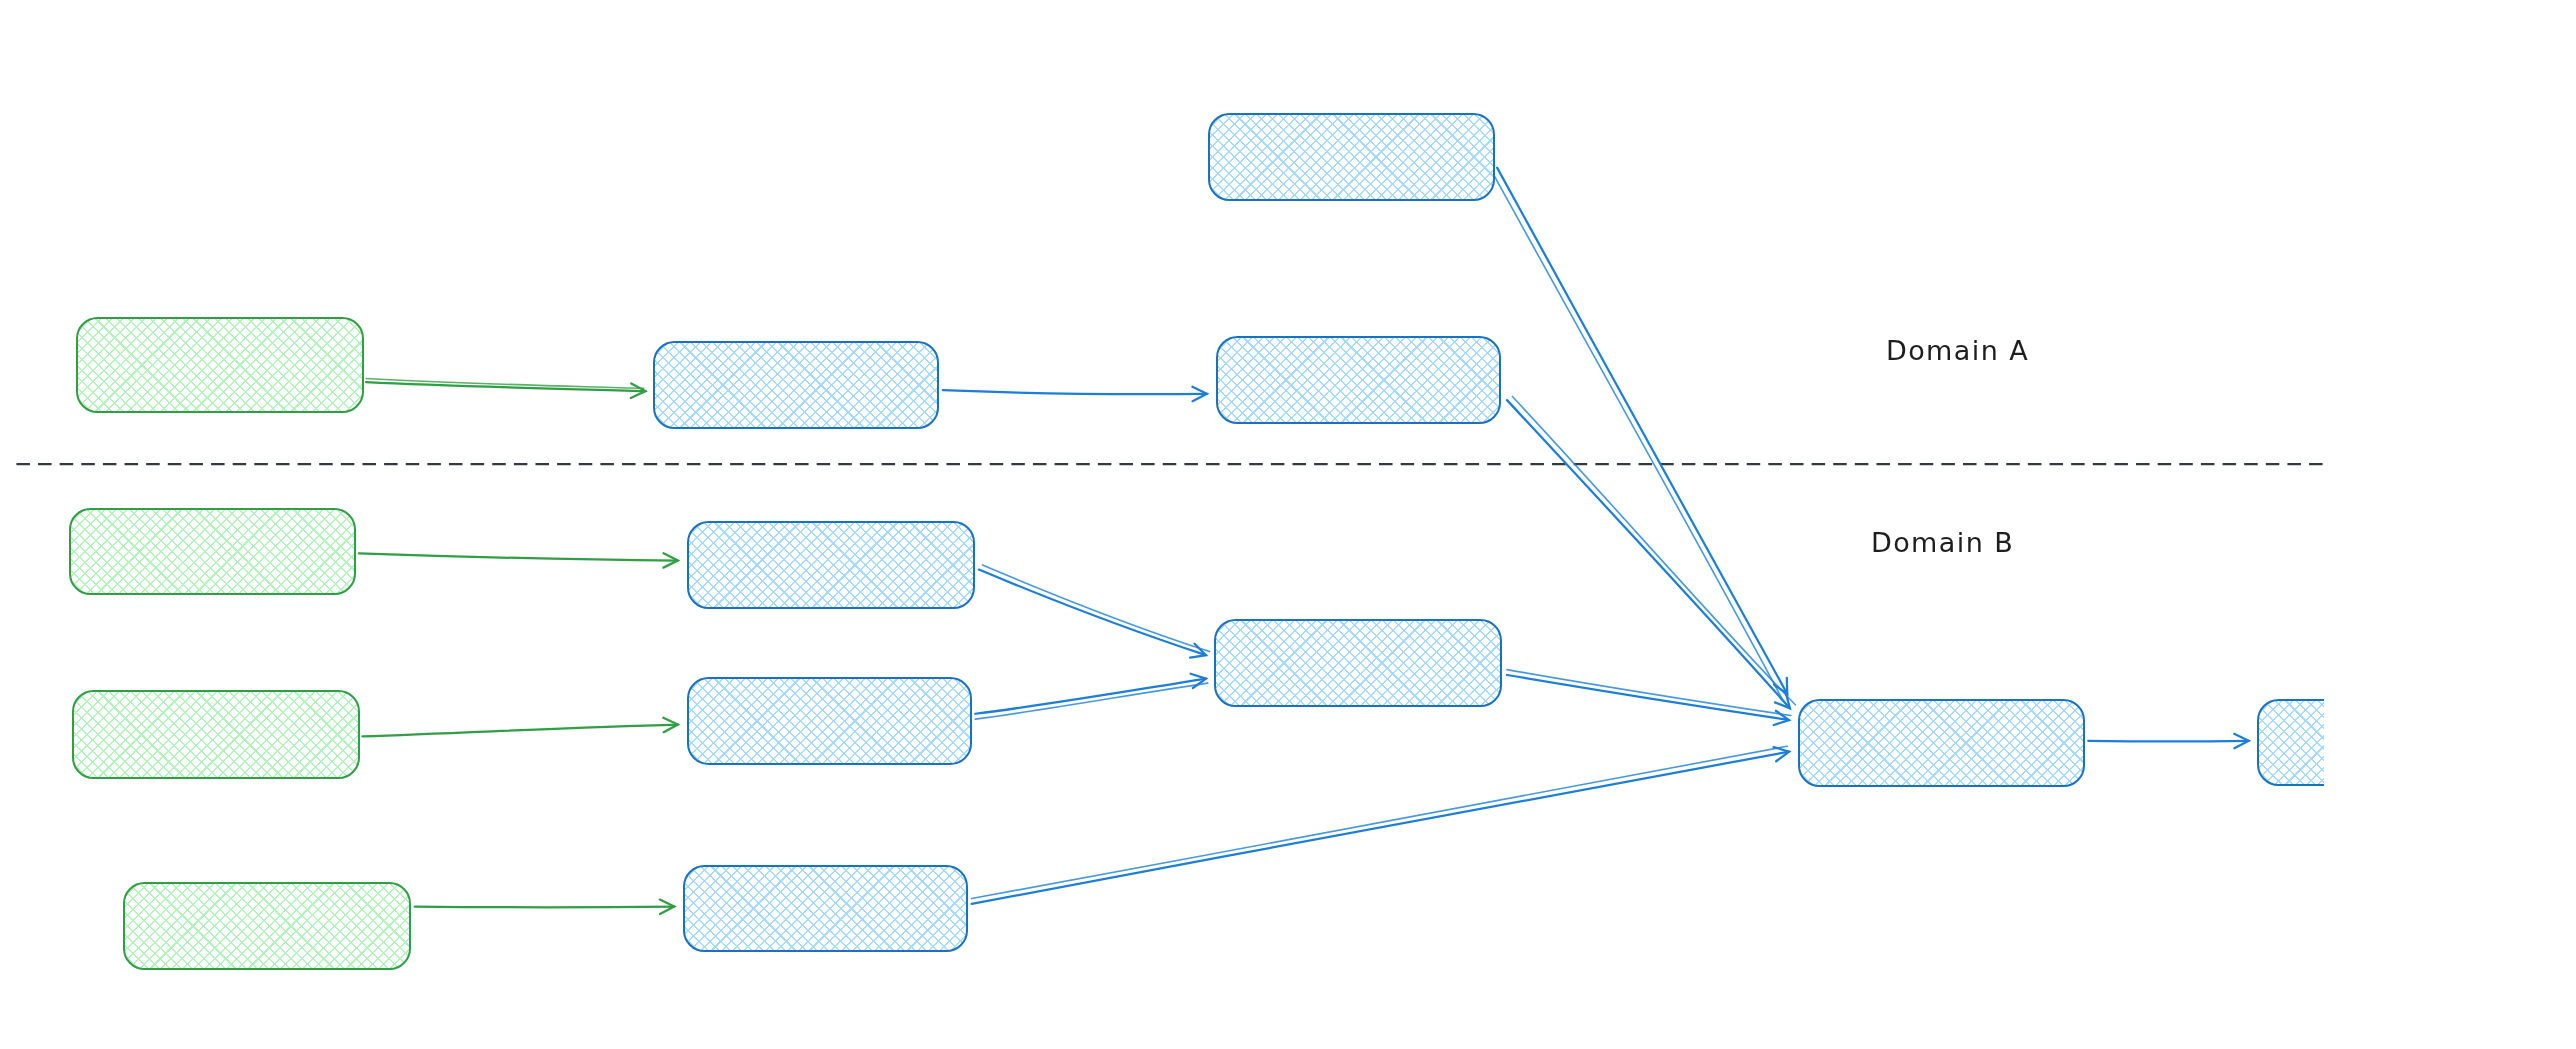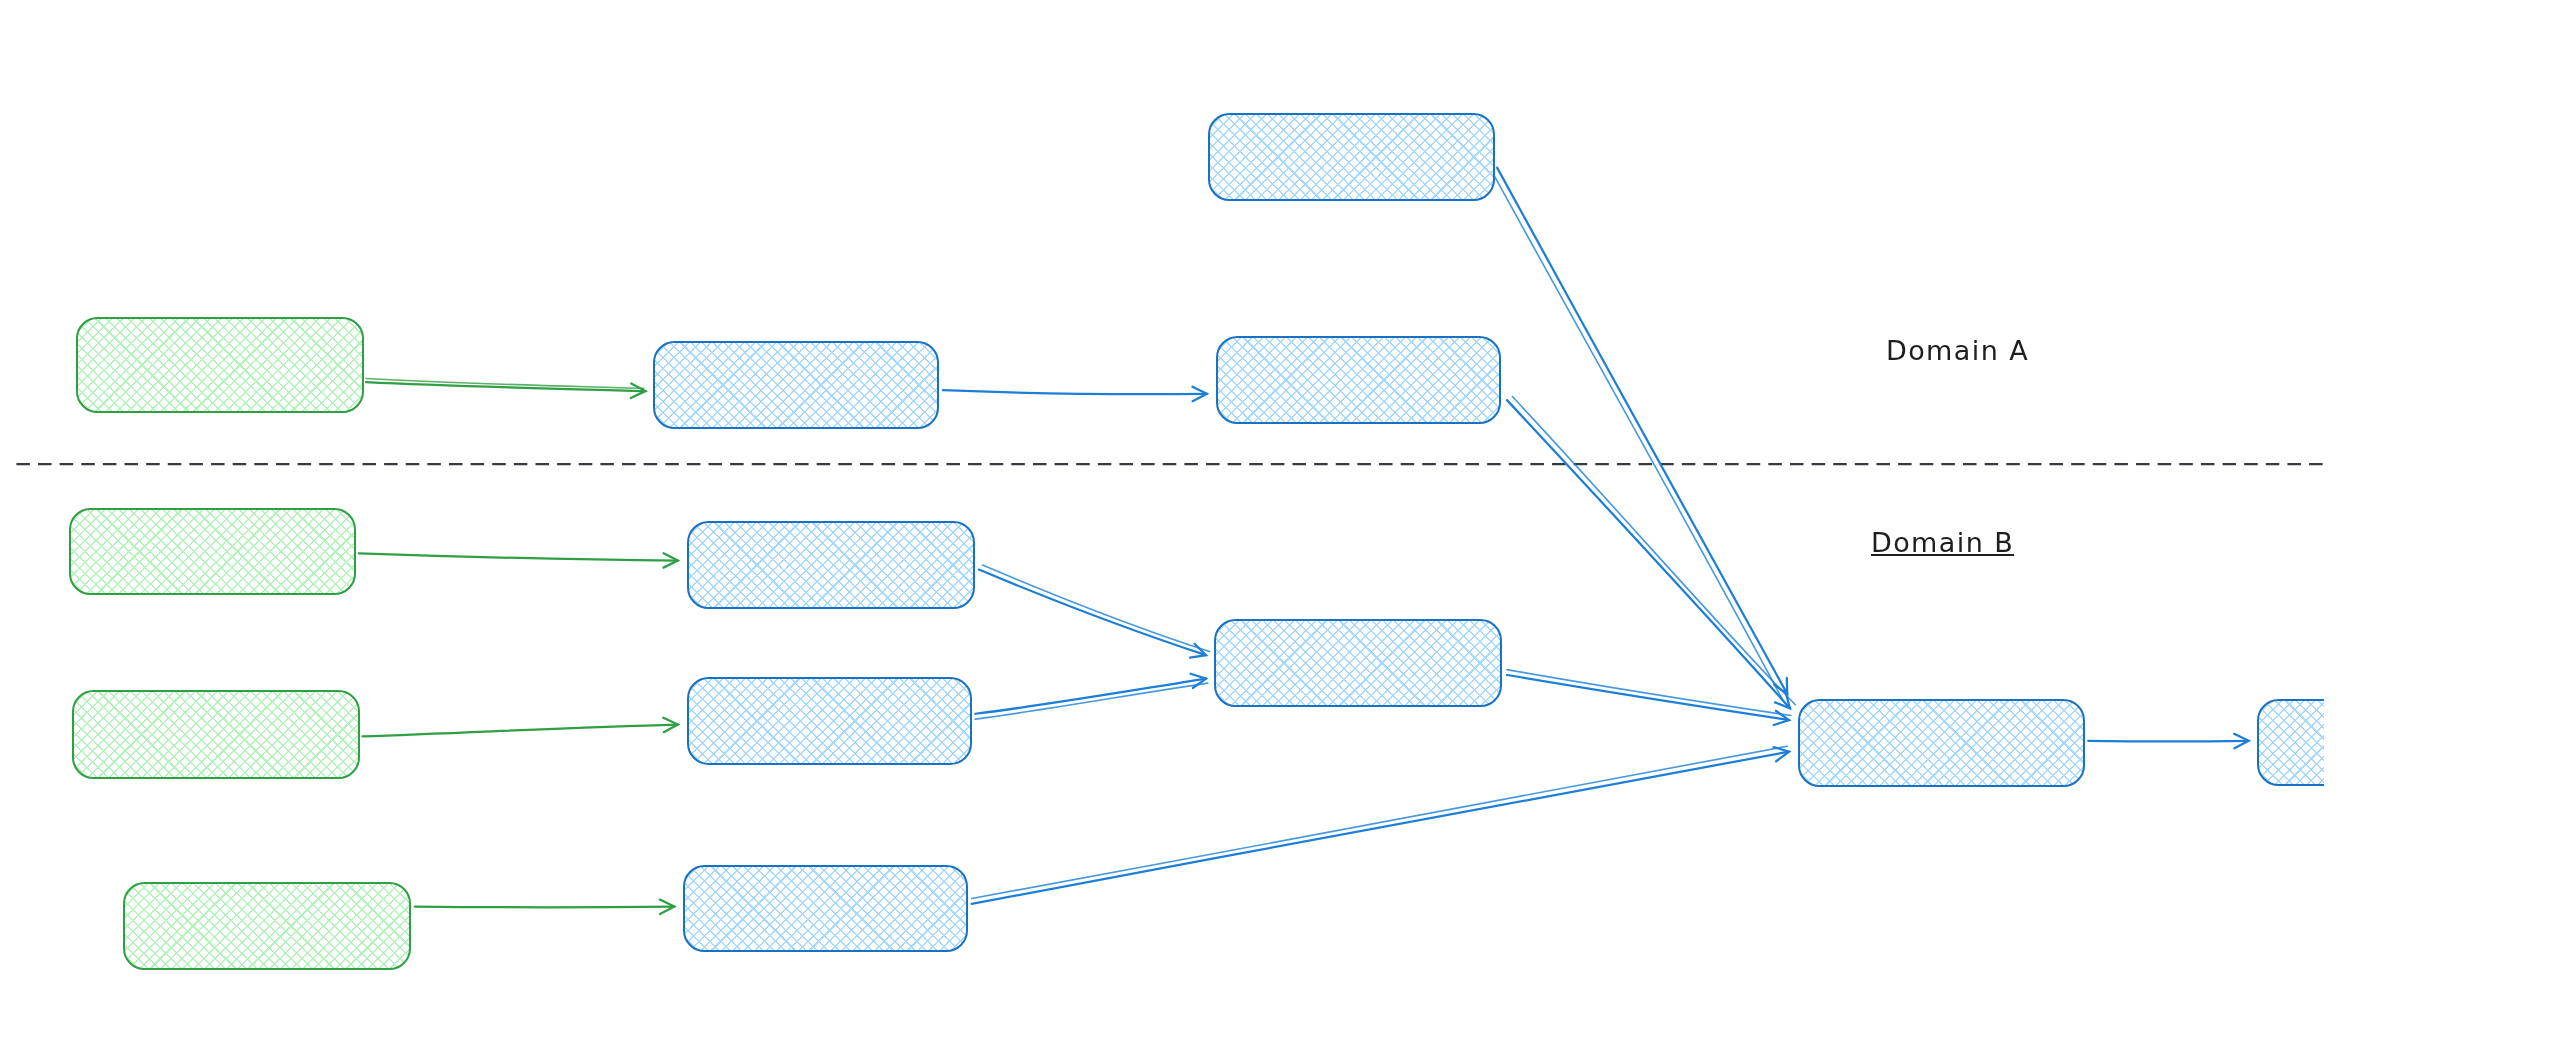--- a/index.html
+++ b/index.html
@@ -107,16 +107,16 @@
   <div class="node blue" style="left:687px;  top:521px; width:288px; height:88px;"></div>
   <div class="node green" style="left:72px;   top:690px; width:288px; height:89px;"></div>
   <div class="node blue" style="left:687px;  top:677px; width:285px; height:88px;"></div>
   <div class="node blue" style="left:1214px; top:619px; width:288px; height:88px;"></div>
   <div class="node green" style="left:123px;  top:882px; width:288px; height:88px;"></div>
   <div class="node blue" style="left:683px;  top:865px; width:285px; height:87px;"></div>
   <div class="node blue" style="left:1798px; top:699px; width:287px; height:88px;"></div>
   <div class="node blue" style="left:2257px; top:699px; width:285px; height:87px;"></div>
 
   <div class="domain-label" style="left:1886px; top:335px;">Domain A</div>
-  <div class="domain-label" style="left:1871px; top:527px;text-decoration:underline;">Domain B</div>
+  <div class="domain-label" style="left:1871px; top:527px;">Domain B</div>
 
 </div>
 
 
 </body></html>

